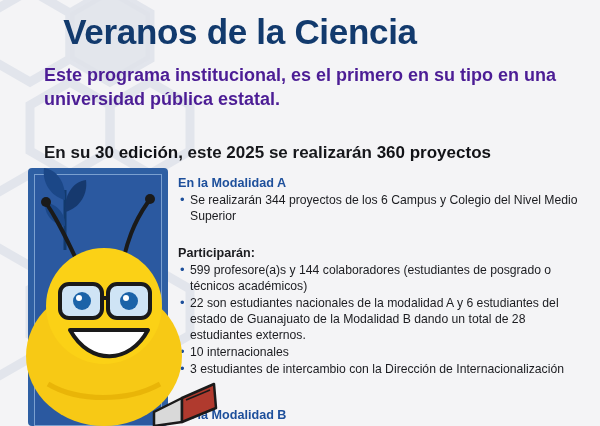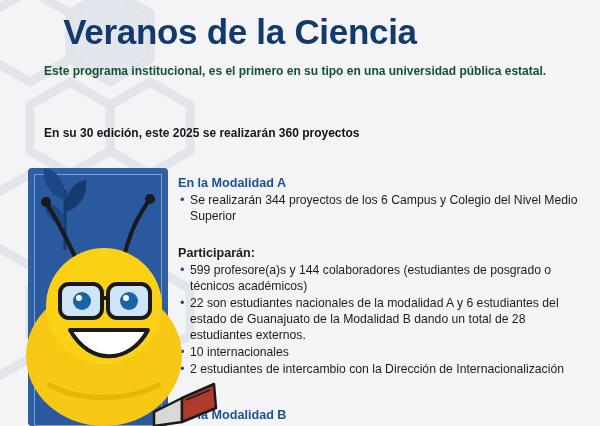--- a/index.html
+++ b/index.html
@@ -62,31 +62,31 @@
     font-size: 35px;
     font-weight: bold;
     color: #123a6d;
     letter-spacing: -0.3px;
   }
   .subtitle {
     position: absolute;
     left: 44px;
     top: 63px;
     width: 520px;
-    font-size: 12px;
-    font-weight: bold;
-    color: #14532d;
+    font-size: 18px;
+    font-weight: bold;
+    color: #4c1d95;
     line-height: 1.35;
   }
   .edition-line {
     position: absolute;
     left: 44px;
-    top: 126px;
+    top: 143px;
     width: 540px;
-    font-size: 12px;
+    font-size: 17px;
     color: #17181c;
     font-weight: 600;
   }
   .edition-line b {
     color: #111216;
     font-weight: bold;
   }
   
   .content {
     position: absolute;
@@ -206,21 +206,21 @@
   <div class="content">
     <div class="mod-head">En la Modalidad A</div>
     <ul class="bullets">
       <li>Se realizarán 344 proyectos de los 6 Campus y Colegio del Nivel Medio Superior</li>
     </ul>
     <div class="part-head">Participarán:</div>
     <ul class="bullets">
       <li>599 profesore(a)s y 144 colaboradores (estudiantes de posgrado o técnicos académicos)</li>
       <li>22 son estudiantes nacionales de la modalidad A y 6 estudiantes del estado de Guanajuato de la Modalidad B dando un total de 28 estudiantes externos.</li>
       <li>10 internacionales</li>
-      <li>2 estudiantes de intercambio con la Dirección de Internacionalización</li>
+      <li>3 estudiantes de intercambio con la Dirección de Internacionalización</li>
     </ul>
   </div>
 
   <div class="mod-head b">En la Modalidad B</div>
 
   <div class="mascot">
     <svg width="230" height="238" viewBox="0 0 230 238" xmlns="http://www.w3.org/2000/svg">
 
       <path d="M78 92 C62 58 52 36 40 18" stroke="#1a1a1a" stroke-width="4" fill="none" stroke-linecap="round"></path>
       <path d="M112 88 C118 54 126 34 140 14" stroke="#1a1a1a" stroke-width="4" fill="none" stroke-linecap="round"></path>

